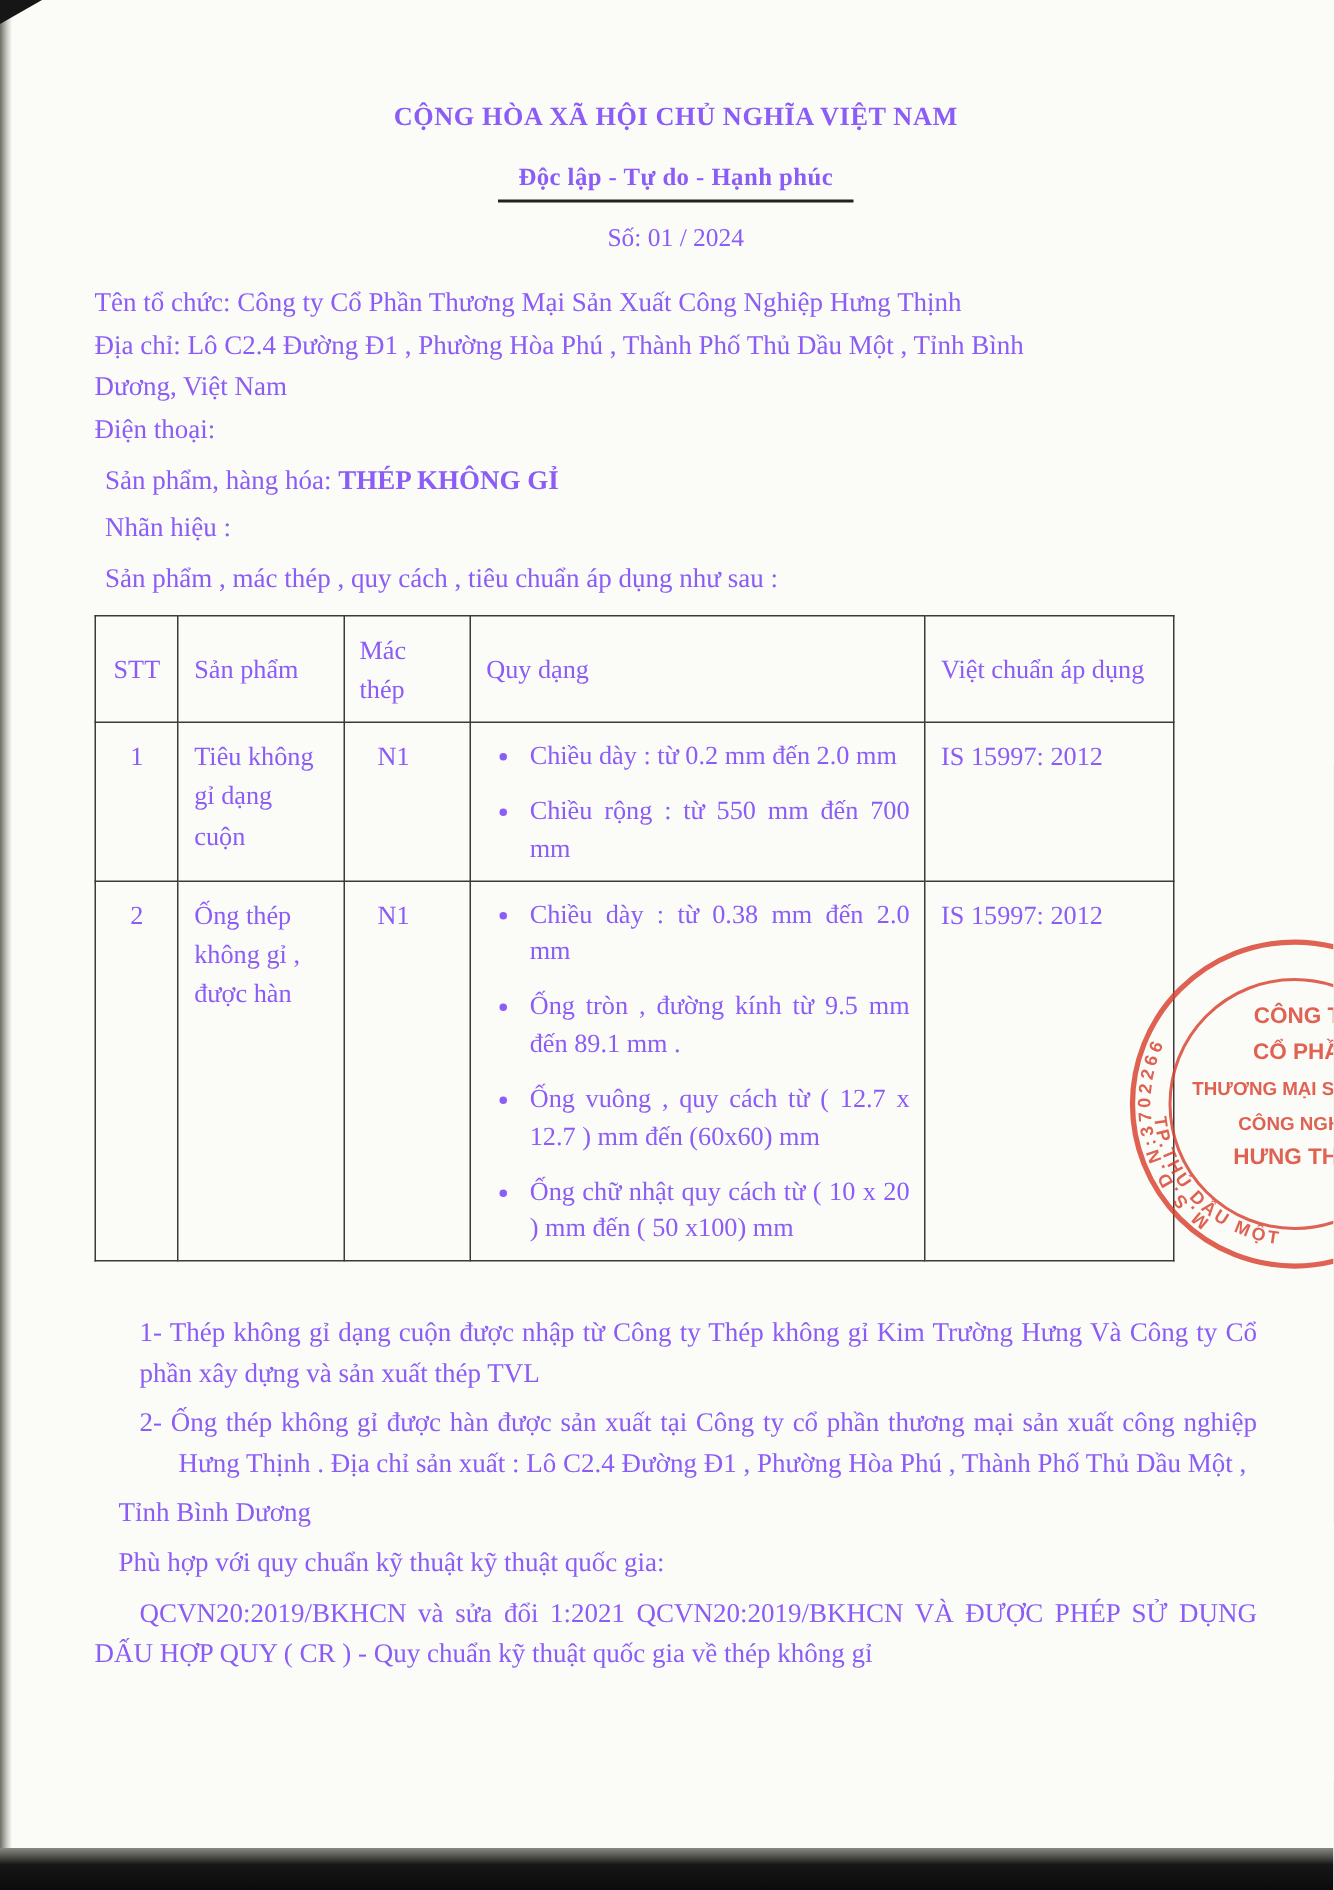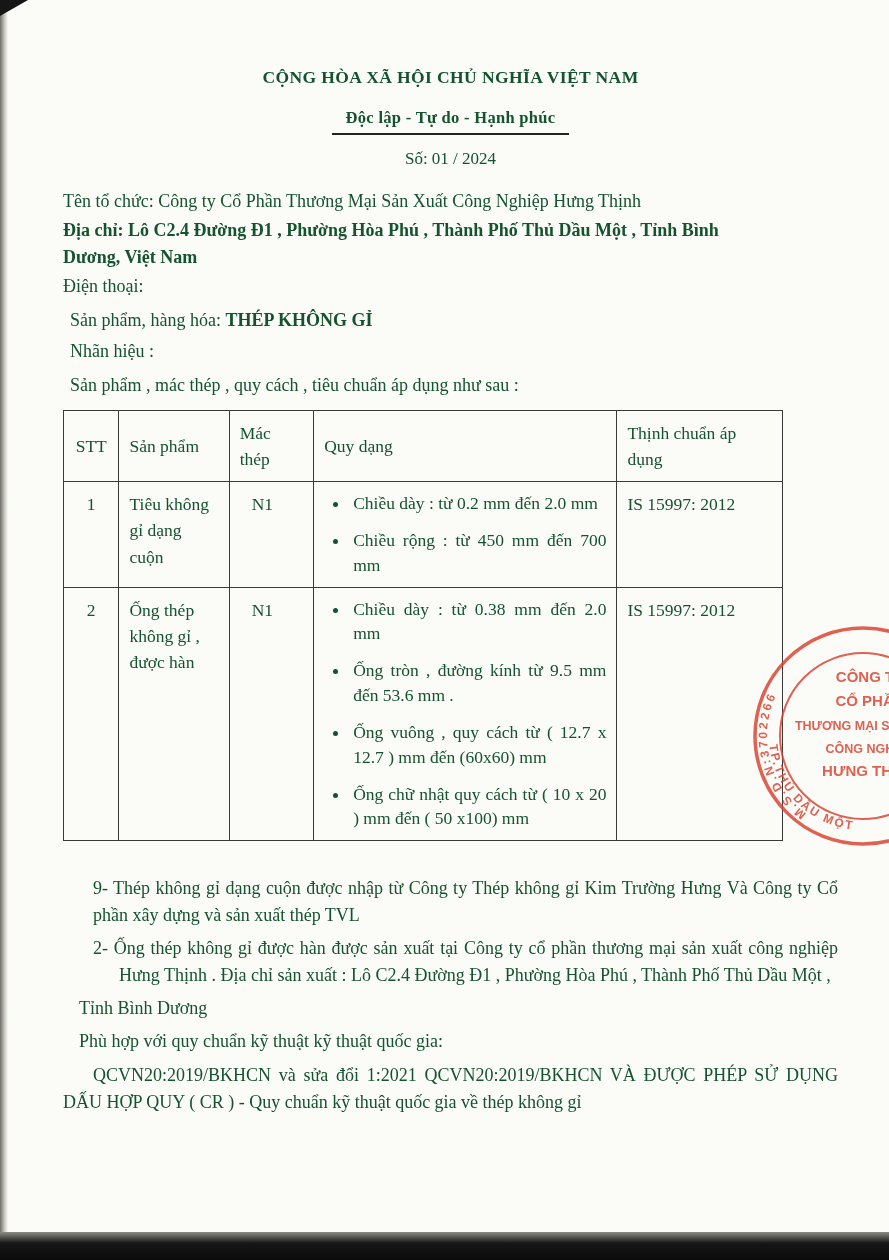--- a/index.html
+++ b/index.html
@@ -4,21 +4,21 @@
 <style>
   html, body { margin: 0; padding: 0; }
   body { width: 889px; height: 1260px; background: #e8e8e4; }
   .page {
     position: relative;
     width: 889px;
     height: 1260px;
     background: #fbfbf8;
     overflow: hidden;
     font-family: "Liberation Serif", serif;
-    color: #14532d;
+    color: #8b5cf6;
   }
   
   .edge-left {
     position: absolute; left: 0; top: 0; width: 8px; height: 100%;
     background: linear-gradient(to right, #6e6e68, #c6c6bf 55%, rgba(251,251,248,0));
   }
   .corner-tl {
     position: absolute; left: 0; top: 0; width: 0; height: 0;
     border-top: 16px solid #161616; border-right: 28px solid transparent;
   }
@@ -38,21 +38,21 @@
     display: inline-block; font-weight: bold; font-size: 16.5px;
     border-bottom: 2px solid #222; padding: 0 14px 2px 14px; letter-spacing: 0.3px;
   }
   .doc-title {
     text-align: center; margin-top: 27px;
     font-family: "Liberation Sans", sans-serif;
     font-size: 21px; font-weight: bold; letter-spacing: 0.4px;
   }
   .doc-number { text-align: center; margin-top: 11px; font-size: 17px; }
   .p-org { margin-top: 16px; }
-  .p-address { margin-top: 2px; max-width: 672px; font-weight: bold; }
+  .p-address { margin-top: 2px; max-width: 672px; }
   .p-phone { margin-top: 2px; }
   .p-product { margin-top: 7px; padding-left: 7px; }
   .p-product b { font-weight: bold; text-align: center; }
   .p-brand { margin-top: 4px; padding-left: 7px; }
   .p-intro { margin-top: 7px; padding-left: 7px; }
   table.spec {
     margin-top: 11px; width: 720px;
     border-collapse: collapse; font-size: 17.5px;
   }
   table.spec th, table.spec td {
@@ -106,55 +106,55 @@
           <col style="width:89px">
           <col style="width:333px">
           <col style="width:180px">
       </colgroup>
       <thead>
         <tr>
           <th class="stt-col">STT</th>
           <th>Sản phẩm</th>
           <th>Mác thép</th>
           <th>Quy dạng</th>
-          <th>Thịnh chuẩn áp dụng</th>
+          <th>Việt chuẩn áp dụng</th>
         </tr>
       </thead>
       <tbody>
         <tr style="height:96px">
           <td class="stt-col">1</td>
           <td class="product-cell">Tiêu không gỉ dạng cuộn</td>
           <td class="grade-cell">N1</td>
           <td>
             <ul class="specs">
               <li>Chiều dày : từ 0.2 mm đến 2.0 mm</li>
-              <li>Chiều rộng : từ 450 mm đến 700 mm</li>
+              <li>Chiều rộng : từ 550 mm đến 700 mm</li>
             </ul>
           </td>
           <td>IS 15997: 2012</td>
         </tr>
         <tr style="height:242px">
           <td class="stt-col">2</td>
           <td class="product-cell">Ống thép không gỉ , được hàn</td>
           <td class="grade-cell">N1</td>
           <td>
             <ul class="specs">
               <li>Chiều dày : từ 0.38 mm đến 2.0 mm</li>
-              <li>Ống tròn , đường kính từ 9.5 mm đến 53.6 mm .</li>
+              <li>Ống tròn , đường kính từ 9.5 mm đến 89.1 mm .</li>
               <li>Ống vuông , quy cách từ ( 12.7 x 12.7 ) mm đến (60x60) mm</li>
               <li>Ống chữ nhật quy cách từ ( 10 x 20 ) mm đến ( 50 x100) mm</li>
             </ul>
           </td>
           <td>IS 15997: 2012</td>
         </tr>
       </tbody>
     </table>
 
     <div class="notes">
-      <div class="note-1">9- Thép không gỉ dạng cuộn được nhập từ Công ty Thép không gỉ Kim Trường Hưng Và Công ty Cổ phần xây dựng và sản xuất thép TVL</div>
+      <div class="note-1">1- Thép không gỉ dạng cuộn được nhập từ Công ty Thép không gỉ Kim Trường Hưng Và Công ty Cổ phần xây dựng và sản xuất thép TVL</div>
       <div class="note-2">2- Ống thép không gỉ được hàn được sản xuất tại Công ty cổ phần thương mại sản xuất công nghiệp Hưng Thịnh . Địa chỉ sản xuất : Lô C2.4 Đường Đ1 , Phường Hòa Phú , Thành Phố Thủ Dầu Một ,</div>
       <div class="province">Tỉnh Bình Dương</div>
       <div class="conformity">Phù hợp với quy chuẩn kỹ thuật kỹ thuật quốc gia:</div>
       <div class="regulation">QCVN20:2019/BKHCN và sửa đổi 1:2021 QCVN20:2019/BKHCN VÀ ĐƯỢC PHÉP SỬ DỤNG DẤU HỢP QUY ( CR ) -  Quy chuẩn kỹ thuật quốc gia về thép không gỉ</div>
     </div>
 
   </div>
 
   <svg class="stamp-svg" width="250" height="250" viewBox="0 0 250 250">
     <g fill="none" stroke="#d8402e">

